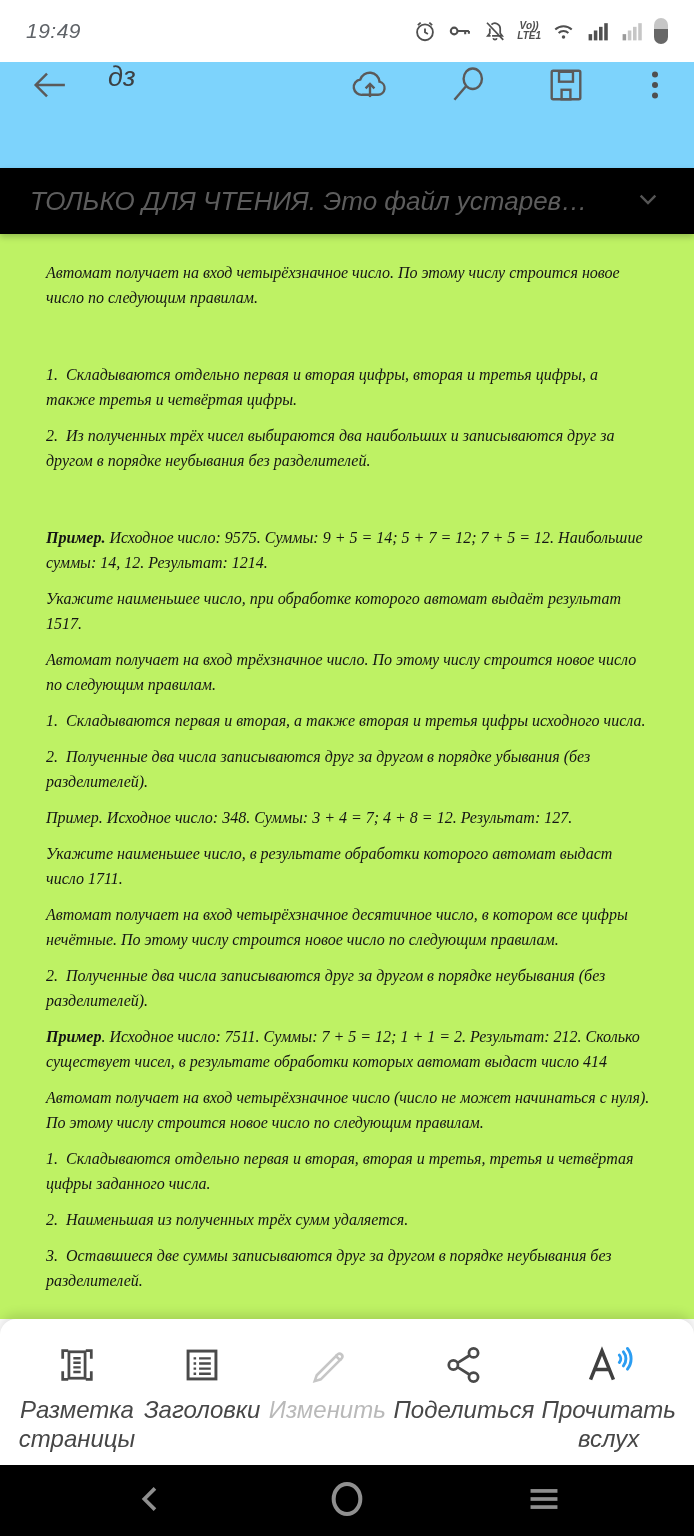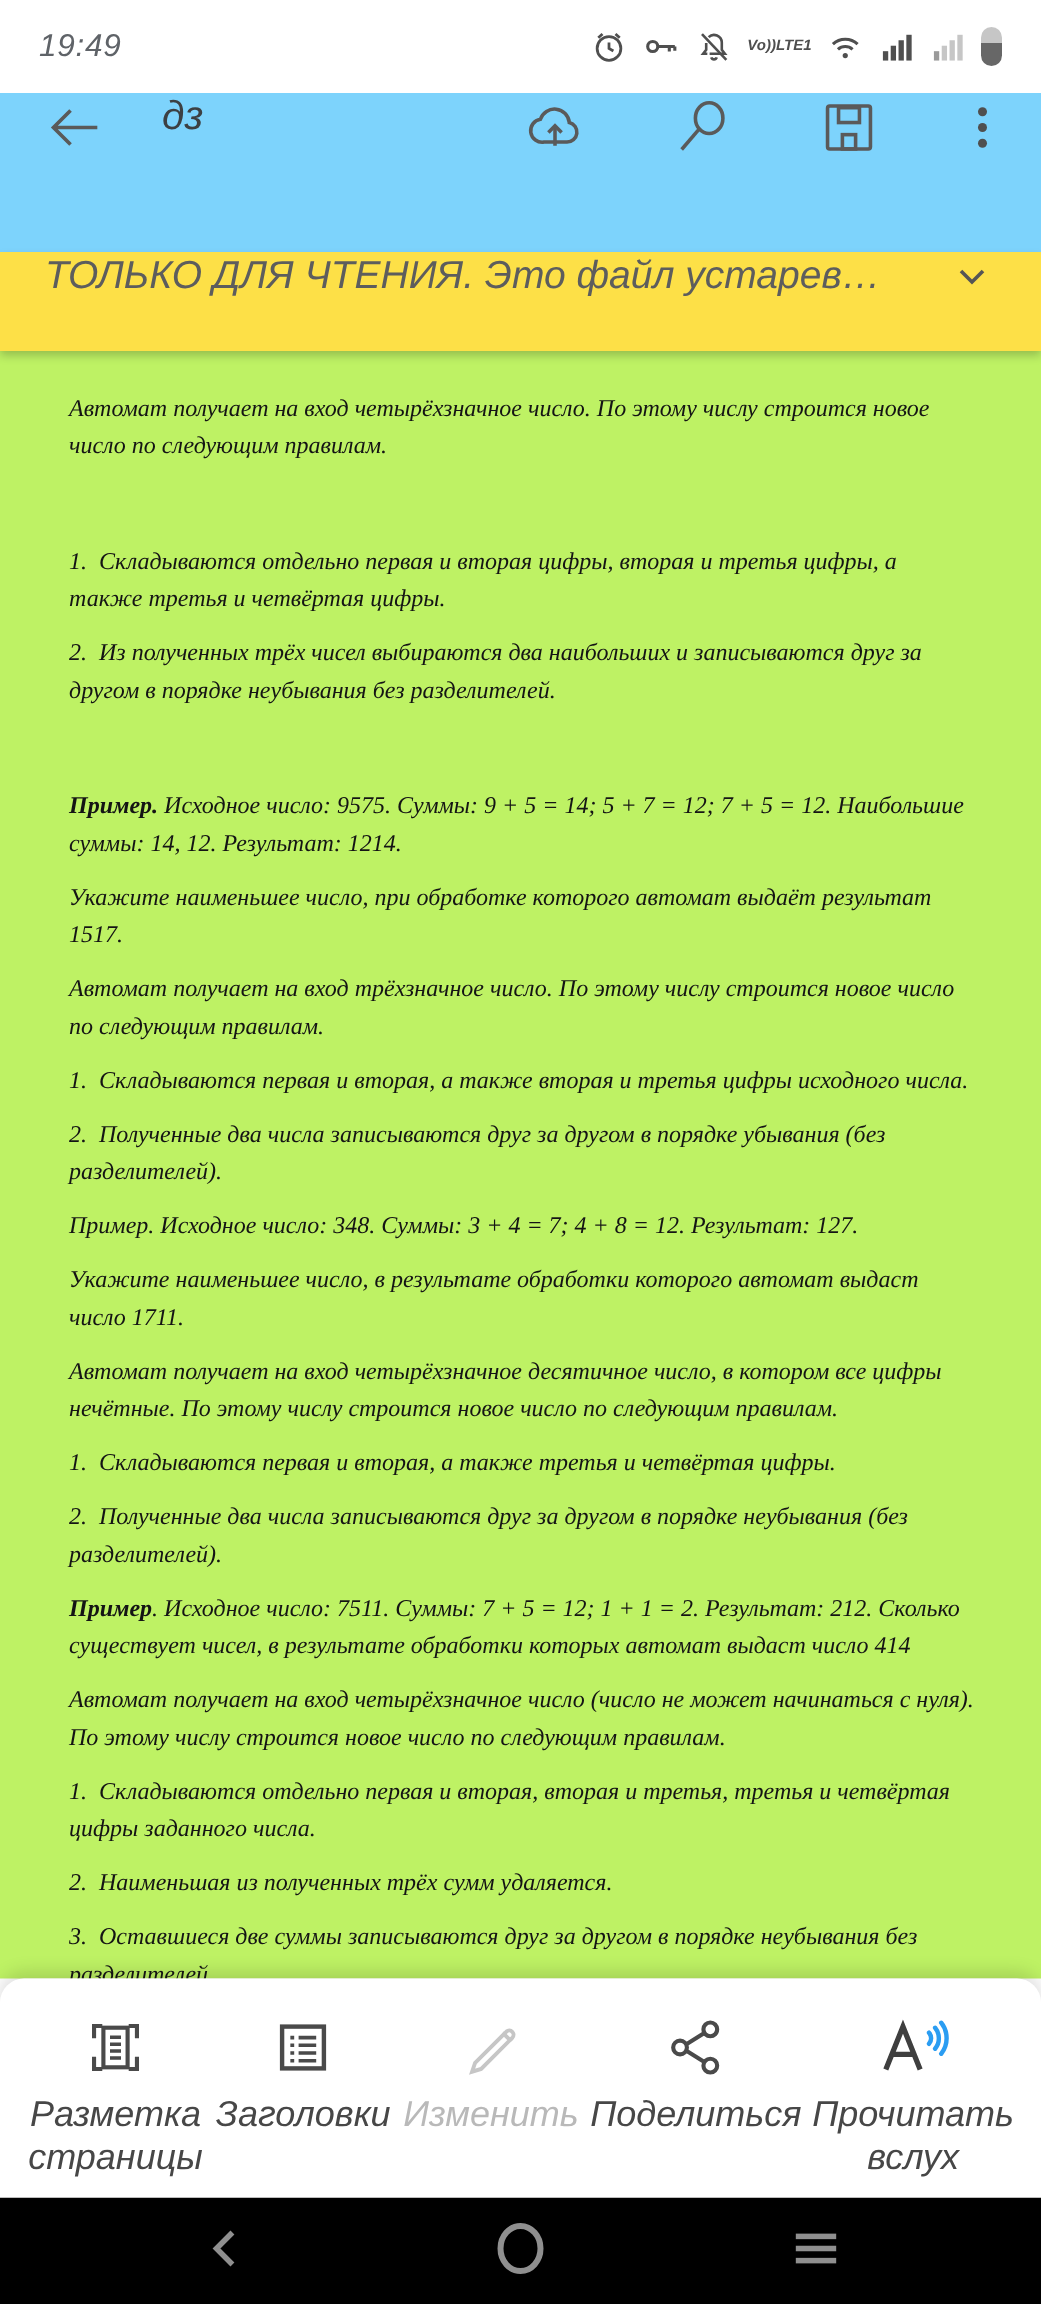--- a/index.html
+++ b/index.html
@@ -4,32 +4,32 @@
 <style>
   html,body{margin:0;padding:0;}
   body{width:694px;height:1536px;background:#fff;font-family:"Liberation Sans",sans-serif;overflow:hidden;}
   .screen{width:694px;height:1536px;display:flex;flex-direction:column;background:#fff;font-style:italic;}
 
   
   .status-bar{height:62px;flex:0 0 62px;display:flex;align-items:center;justify-content:space-between;padding:0 26px;box-sizing:border-box;background:#fff;}
   .status-time{font-size:21px;color:#5f6368;letter-spacing:.5px;}
   .status-icons{display:flex;align-items:center;gap:9px;color:#4f4f4f;}
   .status-icons svg{display:block;}
-  .volte{display:flex;flex-direction:row;align-items:center;line-height:10px;font-weight:700;color:#4f4f4f;}
+  .volte{display:flex;flex-direction:column;align-items:center;line-height:10px;font-weight:700;color:#4f4f4f;}
   .volte span{font-size:10px;}
   .battery{width:14px;height:26px;border-radius:7px;background:linear-gradient(#c6c6c6 0 42%,#676767 42% 100%);}
 
   
   .app-bar{height:106px;flex:0 0 106px;display:flex;align-items:flex-start;background:#7dd3fc;padding:0 24px 0 26px;box-sizing:border-box;}
   .icon-btn{background:none;border:none;padding:0;width:48px;height:48px;display:flex;align-items:center;justify-content:center;cursor:pointer;}
   .app-title{font-size:27px;color:#3c4043;margin-left:34px;flex:1;}
   .app-actions{display:flex;align-items:center;gap:50px;}
 
   
-  .banner{height:66px;flex:0 0 66px;background:#fde047;display:flex;align-items:flex-start;padding:0 30px;box-sizing:border-box;box-shadow:0 3px 6px rgba(0,0,0,.22);position:relative;z-index:5;cursor:pointer;}
+  .banner{height:66px;flex:0 0 66px;background:#000000;display:flex;align-items:center;padding:0 30px;box-sizing:border-box;box-shadow:0 3px 6px rgba(0,0,0,.22);position:relative;z-index:5;cursor:pointer;}
   .banner-text{font-size:26px;color:#5d5d5d;flex:1;white-space:nowrap;overflow:hidden;}
   .banner svg{flex:0 0 auto;}
 
   
   .document{flex:1;background:#bef264;padding:26px 44px 0 46px;box-sizing:border-box;overflow:hidden;
             font-family:"Liberation Serif","DejaVu Serif",serif;font-size:16px;line-height:25px;color:#141414;}
   .para{margin:0 0 11px 0;}
   .para.gap{margin-top:52px;}
   .para .b{font-weight:bold;}
 
@@ -168,21 +168,20 @@
       <p class="para gap"><span>1.&nbsp; Складываются отдельно первая и вторая цифры, вторая и третья цифры, а также третья и четвёртая цифры.</span></p>
       <p class="para"><span>2.&nbsp; Из полученных трёх чисел выбираются два наибольших и записываются друг за другом в порядке неубывания без разделителей.</span></p>
       <p class="para gap"><span class="b">Пример.</span><span> Исходное число: 9575. Суммы: 9 + 5 = 14; 5 + 7 = 12; 7 + 5 = 12. Наибольшие суммы: 14, 12. Результат: 1214.</span></p>
       <p class="para"><span>Укажите наименьшее число, при обработке которого автомат выдаёт результат 1517.</span></p>
       <p class="para"><span>Автомат получает на вход трёхзначное число. По этому числу строится новое число по следующим правилам.</span></p>
       <p class="para"><span>1.&nbsp; Складываются первая и вторая, а также вторая и третья цифры исходного числа.</span></p>
       <p class="para"><span>2.&nbsp; Полученные два числа записываются друг за другом в порядке убывания (без разделителей).</span></p>
       <p class="para"><span>Пример. Исходное число: 348. Суммы: 3 + 4 = 7; 4 + 8 = 12. Результат: 127.</span></p>
       <p class="para"><span>Укажите наименьшее число, в результате обработки которого автомат выдаст число 1711.</span></p>
       <p class="para"><span>Автомат получает на вход четырёхзначное десятичное число, в котором все цифры нечётные. По этому числу строится новое число по следующим правилам.</span></p>
-      <p class="para"><span>1.&nbsp; Складываются первая и вторая, а также третья и четвёртая цифры.</span></p>
       <p class="para"><span>2.&nbsp; Полученные два числа записываются друг за другом в порядке неубывания (без разделителей).</span></p>
       <p class="para"><span class="b">Пример</span><span>. Исходное число: 7511. Суммы: 7 + 5 = 12; 1 + 1 = 2. Результат: 212. Сколько существует чисел, в результате обработки которых автомат выдаст число 414</span></p>
       <p class="para"><span>Автомат получает на вход четырёхзначное число (число не может начинаться с нуля). По этому числу строится новое число по следующим правилам.</span></p>
       <p class="para"><span>1.&nbsp; Складываются отдельно первая и вторая, вторая и третья, третья и четвёртая цифры заданного числа.</span></p>
       <p class="para"><span>2.&nbsp; Наименьшая из полученных трёх сумм удаляется.</span></p>
       <p class="para"><span>3.&nbsp; Оставшиеся две суммы записываются друг за другом в порядке неубывания без разделителей.</span></p>
       <p class="para gap"><span>Пример. Исходное число: 1984. Суммы: 1 + 9 = 10, 9 + 8 = 17, 8 + 4 = 12. Удаляется 10. Результат: 1217.</span></p>
     </main>
 
   <div class="bottom-sheet">

